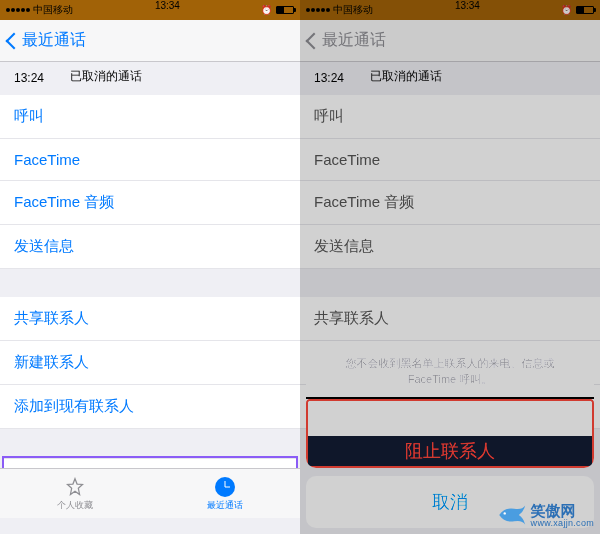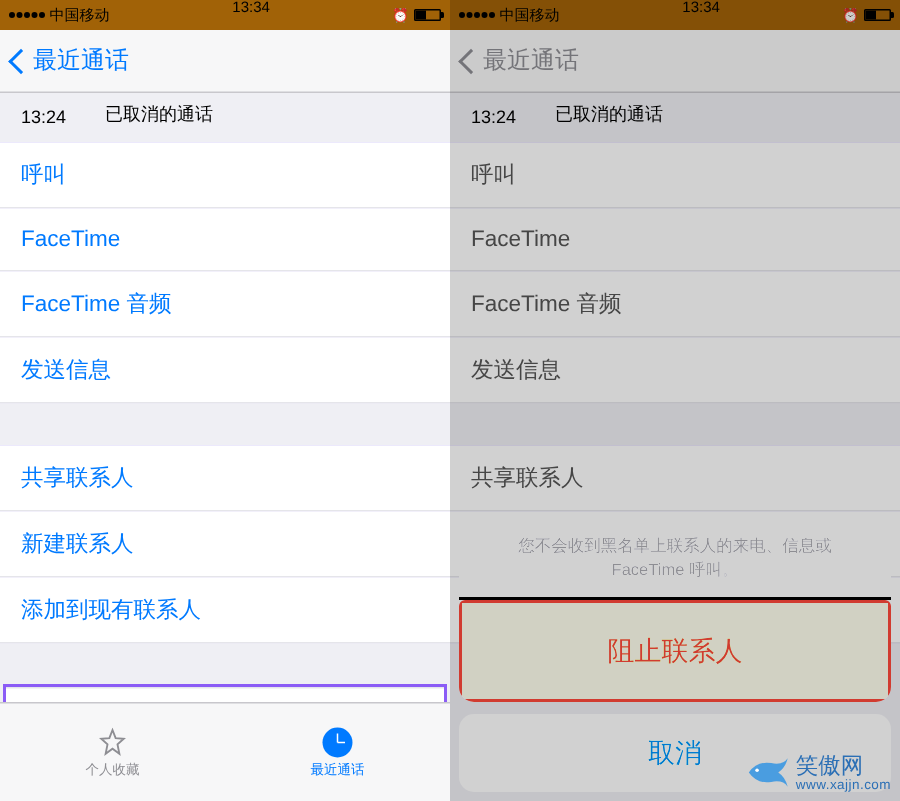--- a/index.html
+++ b/index.html
@@ -21,41 +21,41 @@
   .back.gray { color: #8e8e93; }
   .chev { width: 12px; height: 12px; border-left: 2.5px solid currentColor; border-bottom: 2.5px solid currentColor; transform: rotate(45deg); }
   .content { background: #efeff4; }
   .hist-row { padding: 6px 14px 10px; display: flex; gap: 26px; font-size: 12px; color: #000; background: #efeff4; align-items: flex-end; }
   .list { background: #c4b5fd; }
   .item { padding: 12px 14px; font-size: 15px; color: #007aff; background: #fff; border-bottom: 1px solid #e5e5ea; }
   .item.gray { color: #555; }
   .gap { height: 28px; background: #efeff4; }
   .block-row { padding: 12px 14px; font-size: 15px; color: #ff3b30; background: #fff; border-top: 1px solid #e5e5ea; border-bottom: 1px solid #e5e5ea; }
   .highlight-box { border: 2px solid #8b5cf6; margin: -1px 2px; }
-  .tabbar { position: absolute; bottom: 0; left: 0; right: 0; height: 66px; background: #f7f7f8; border-top: 1px solid #c8c7cc; display: flex; }
+  .tabbar { position: absolute; bottom: 16px; left: 0; right: 0; height: 50px; background: #f7f7f8; border-top: 1px solid #c8c7cc; display: flex; }
   .tab { flex: 1; display: flex; flex-direction: column; align-items: center; justify-content: center; gap: 1px; font-size: 9px; color: #8e8e93; }
   .tab.active { color: #007aff; }
   .ticon { width: 22px; height: 22px; display: flex; align-items: center; justify-content: center; }
   .clock { width: 20px; height: 20px; border-radius: 50%; background: #007aff; position: relative; }
   .clock::before { content: ""; position: absolute; left: 50%; top: 50%; width: 1px; height: 6px; background: #fff; transform-origin: bottom; transform: translate(-50%, -100%); }
   .clock::after { content: ""; position: absolute; left: 50%; top: 50%; width: 5px; height: 1px; background: #fff; transform: translate(0, -50%); }
   .grid { display: grid; grid-template-columns: repeat(3, 4px); gap: 2px; }
   .grid span { width: 4px; height: 4px; border: 1px solid #8e8e93; border-radius: 50%; }
   
   .sheet-wrap { position: absolute; left: 0; right: 0; bottom: 0; padding: 6px; filter: brightness(1.22); }
   .sheet { background: #f2f2f7; border-radius: 10px; overflow: hidden; margin-bottom: 8px; }
   .sheet-msg { padding: 10px 18px; font-size: 11px; color: #8e8e93; text-align: center; border-bottom: 2px solid #000000; line-height: 1.4; }
-  .sheet-btn { padding: 20px; text-align: center; font-size: 18px; color: #ff3b30; background: #fef9c3; }
+  .sheet-btn { padding: 3px; text-align: center; font-size: 18px; color: #ff3b30; background: #0f172a; margin-top: 35px; }
   .cancel-btn { background: #fff; border-radius: 10px; padding: 14px; text-align: center; font-size: 18px; color: #007aff; font-family: Liberation Serif, serif; }
   .highlight-sheet { border: 2px solid #ff3b30; border-radius: 4px; }
   
   .watermark { position: absolute; right: 6px; bottom: 6px; display: flex; align-items: center; gap: 4px; font-size: 13px; color: #2b6fb5; z-index: 50; }
   .wm-fish { width: 32px; height: 22px; }
   .wm-text { display: flex; flex-direction: column; align-items: flex-start; line-height: 1.05; }
-  .wm-text .cn { font-weight: 400; font-size: 15px; }
+  .wm-text .cn { font-weight: 700; font-size: 15px; }
   .wm-text .url { font-size: 9px; letter-spacing: 0.3px; color: #2b6fb5; }
 </style>
 </head>
 <body>
 
 <div class="screens">
 
   <div class="screen">
     <div class="statusbar">
       <div class="sb-left">

